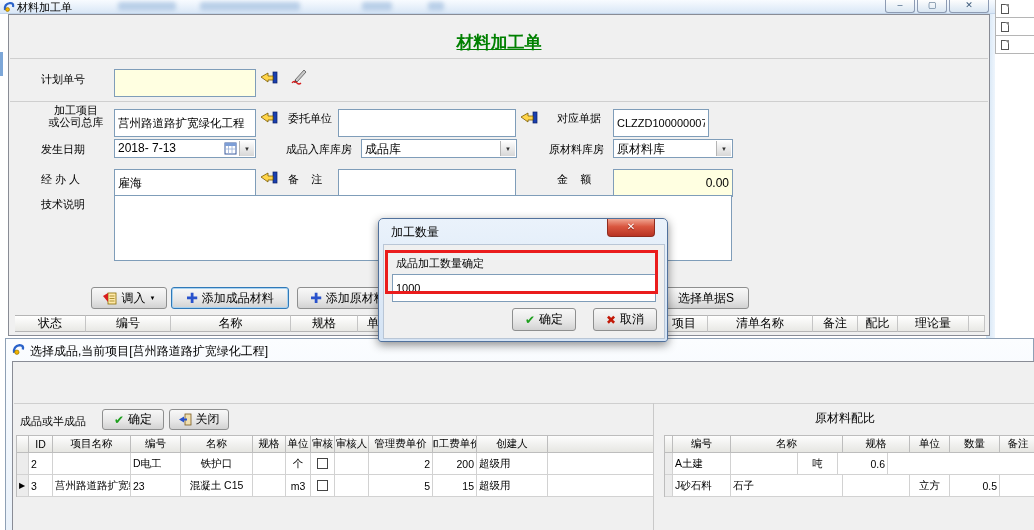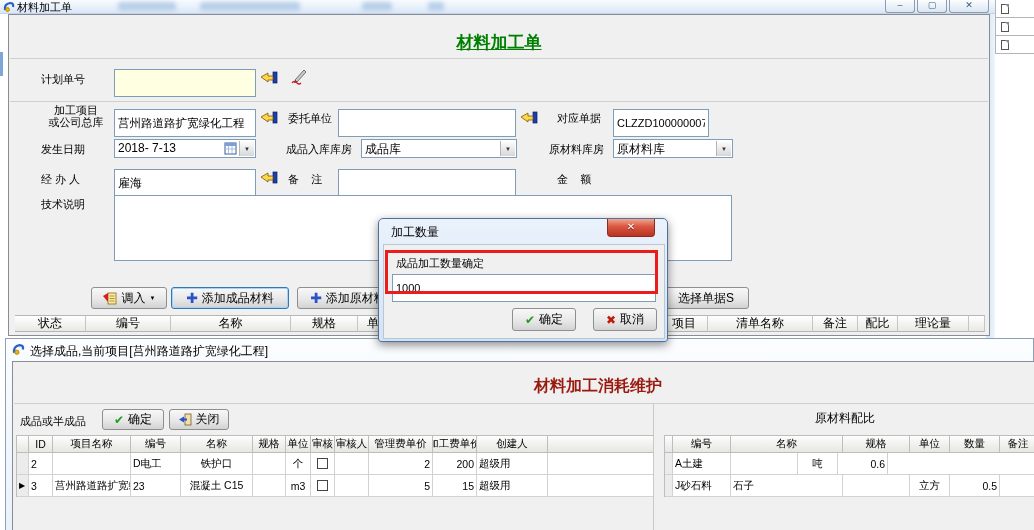--- a/index.html
+++ b/index.html
@@ -162,20 +162,21 @@
 
     <div class="abs lbl pre" style="left:32px;top:157px">经 办 人</div>
     <input class="inp" style="left: 105px; top: 154px; width: 142px; height: 19px;" value="雇海">
     <svg class="abs" style="left:252px;top:155px" width="18" height="15" viewBox="0 0 18 15">
       <rect x="12" y="2" width="4" height="11" fill="#1a3fae" stroke="#0a1f66" stroke-width="0.7"></rect>
       <polygon points="0,7 7,3 7,6 12,6 12,10 7,10 7,12" fill="#ffd54a" stroke="#7a5a00" stroke-width="0.8"></polygon>
     </svg>
     <div class="abs lbl pre" style="left:279px;top:157px">备    注</div>
     <input class="inp" style="left: 329px; top: 154px; width: 178px; height: 19px;" value="">
     <div class="abs lbl pre" style="left:548px;top:157px">金    额</div>
+    <input class="inp yellow" style="left: 604px; top: 154px; width: 120px; height: 19px; text-align: right;" value="0.00">
 
     <div class="abs lbl" style="left:32px;top:182px">技术说明</div>
     <textarea class="inp" style="left: 105px; top: 180px; width: 618px; height: 66px; resize: none;"></textarea>
 
     <div class="btn" style="left:82px;top:272px;width:76px;height:22px">
       <svg width="15" height="14" viewBox="0 0 15 14">
         <rect x="5" y="2" width="8" height="11" fill="#ffe9a8" stroke="#8a6d00" stroke-width="0.8"></rect>
         <path d="M6.5 5 h5 M6.5 7.5 h5 M6.5 10 h5" stroke="#8a6d00" stroke-width="0.7"></path>
         <polygon points="0,5 5,2 5,11" fill="#d81d1d"></polygon>
       </svg>
@@ -211,21 +212,20 @@
   </div>
 
   <div class="abs" style="left:5px;top:338px;width:1029px;height:192px;background:linear-gradient(#fbfdff,#e9f1fa);border:1px solid #8ea0b5;border-bottom:none">
     <svg class="abs" style="left:6px;top:4px" width="13" height="13" viewBox="0 0 12 12">
       <path d="M2 9 Q1 3 7 2 Q11 2 10 6" stroke="#2a62c9" stroke-width="2.2" fill="none"></path>
       <circle cx="4.5" cy="8.5" r="2" fill="#f4b400" stroke="#8a6d00" stroke-width="0.6"></circle>
     </svg>
     <div class="abs" style="left:24px;top:4px;font-size:12px">选择成品,当前项目[莒州路道路扩宽绿化工程]</div>
 
     <div class="abs panel" style="left:6px;top:22px;width:1023px;height:170px;border-bottom:none;border-right:none">
-      <div class="abs redTitle" style="left:465px;top:14px;width:240px;text-align:center">材料加工消耗维护</div>
       <div class="etch" style="top:41px"></div>
       <div class="abs" style="left:640px;top:41px;width:1px;bottom:0;background:#c9c9c9"></div>
 
       <div class="abs lbl" style="left:7px;top:52px">成品或半成品</div>
       <div class="btn" style="left:89px;top:47px;width:62px;height:21px">
         <span class="chk">✔</span>
         <span>确定</span>
       </div>
       <div class="btn" style="left:156px;top:47px;width:60px;height:21px">
         <svg width="13" height="13" viewBox="0 0 13 13">

